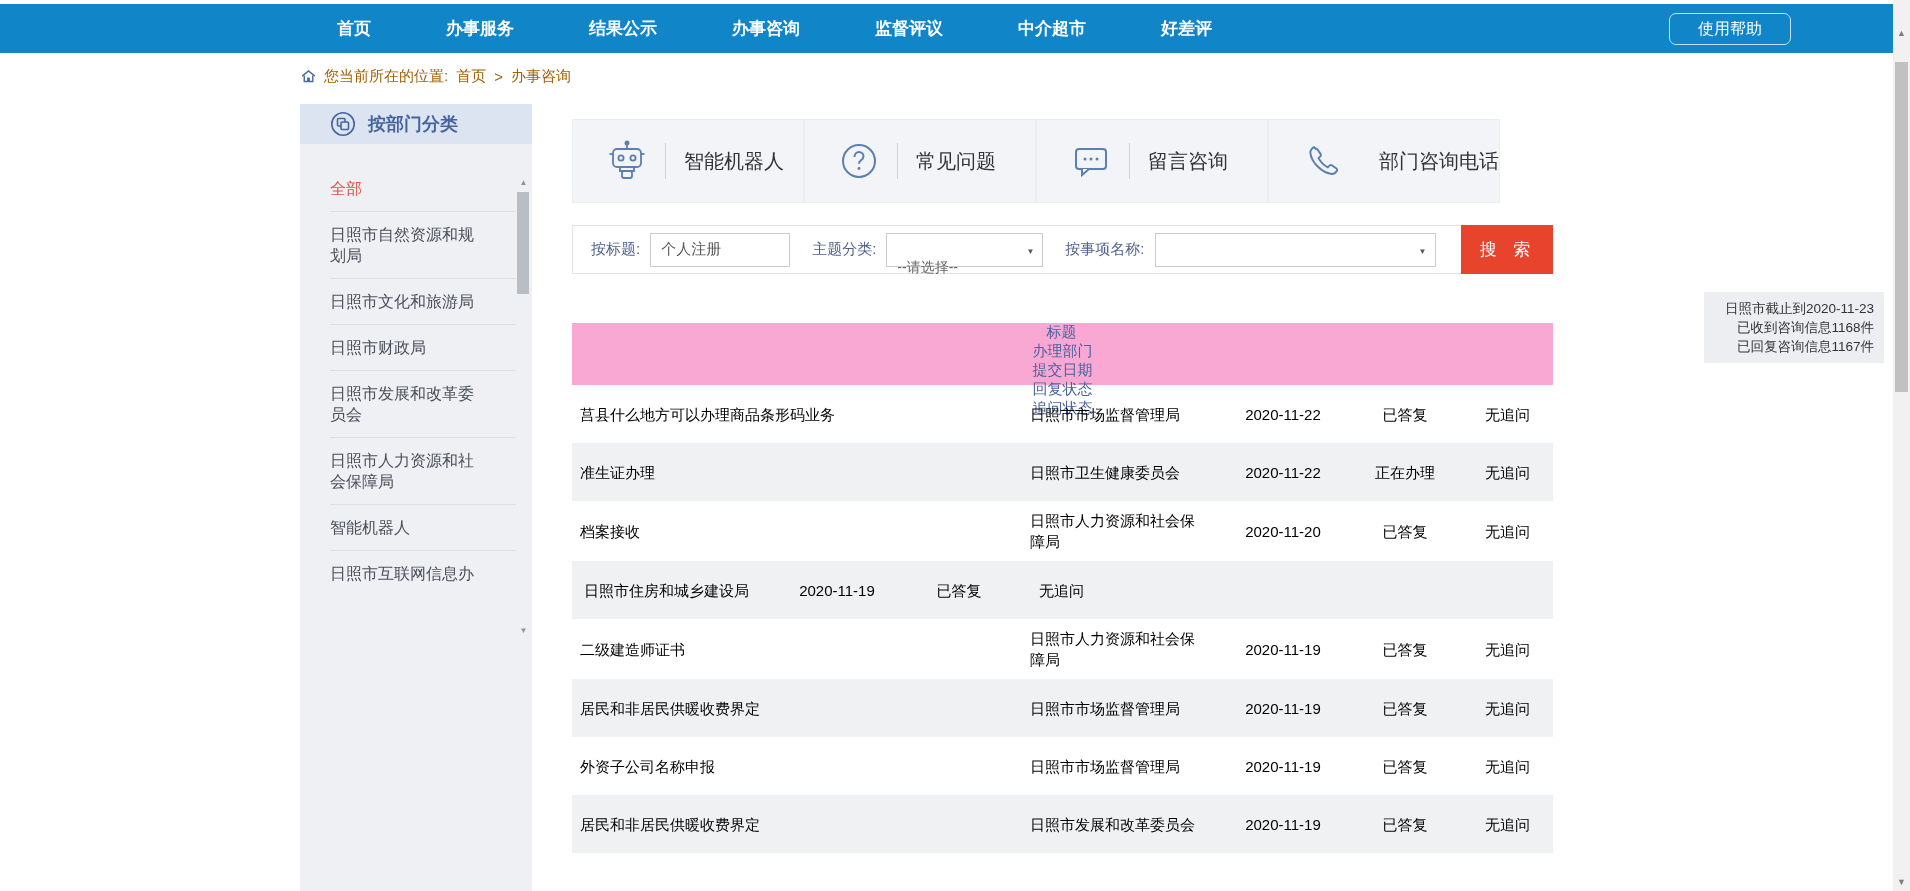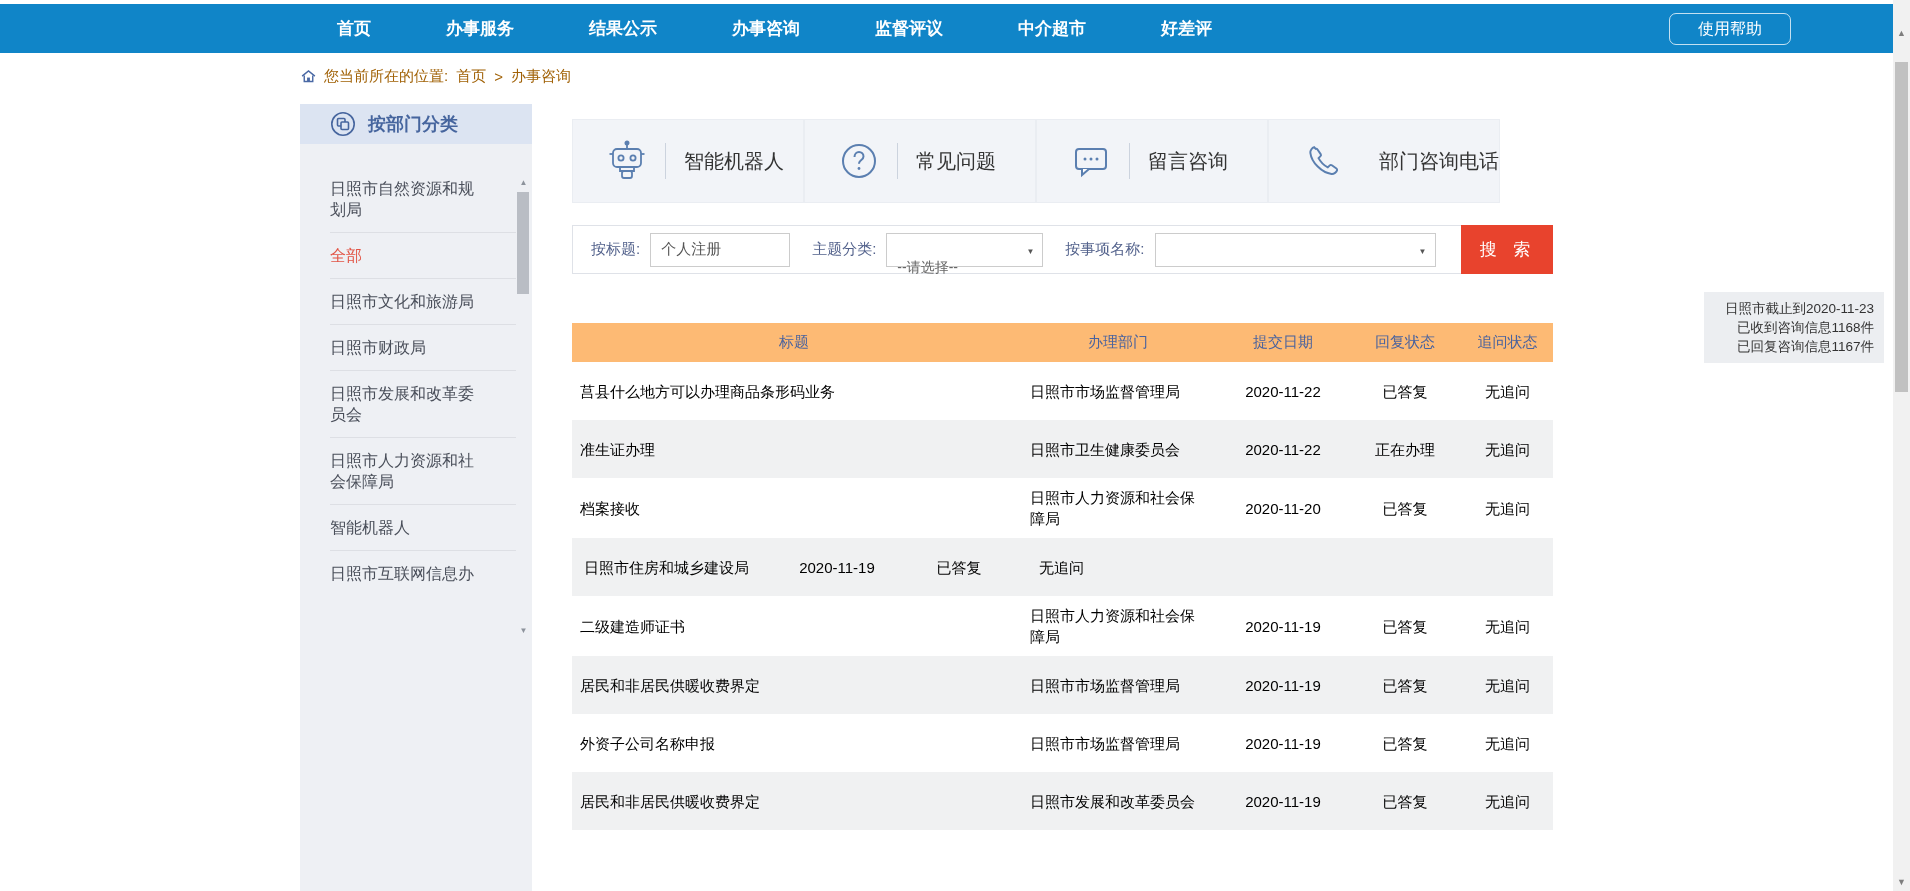--- a/index.html
+++ b/index.html
@@ -59,21 +59,21 @@
   .lbl-item { margin-left:22px; }
   .sel-item { width:281px; }
   .s-select .sel-text { font-size:14px; color:#666;margin-top:36px; }
   .s-select .caret { position:absolute; right:8px; top:13px; font-size:8px; color:#555; }
   .search-btn { position:absolute; right:-1px; top:-1px; bottom:-1px; width:92px; background:#e8432d;
                 color:#fff; font-size:17px; border:none; letter-spacing:6px; padding-left:2px;
                 cursor:pointer; font-family:inherit; }
 
   
   .tbl { position:absolute; left:0; top:204px; width:981px; }
-  .t-head { display:flex; align-items:center; height:39px; background:#fdba74; }
+  .t-head { display:flex; align-items:center; height:62px; background:#f9a8d4;flex-direction:column; }
   .t-row { display:flex; align-items:center; background:#fff; }
   .t-row.shaded { background:#f0f1f2; }
   .c-title { width:446px; padding:0 10px 0 8px; }
   .c-dept  { width:200px; padding:0 12px; }
   .c-date  { width:130px; text-align:center; }
   .c-reply { width:114px; text-align:center; }
   .c-follow{ width:91px;  text-align:center; }
   .t-head .hcell { font-size:15px; color:#4a639e; }
   .t-head .c-title { text-align:center; }
   .t-head .c-dept  { text-align:center; }
@@ -124,25 +124,25 @@
   <div class="sidebar">
     <div class="side-header">
       <svg class="cat-icon" viewBox="0 0 26 26" fill="none" stroke="#46659e" stroke-width="1.6">
         <circle cx="13" cy="13" r="11.2"></circle>
         <rect x="7.5" y="7.5" width="7.5" height="7.5" rx="1"></rect>
         <rect x="11" y="11" width="7.5" height="7.5" rx="1" fill="#dce4f2"></rect>
       </svg>
       <span class="side-title">按部门分类</span>
     </div>
     <div class="side-list">
-      <div class="side-item">
-          <span class="txt">日照市自然资源和规划局</span>
-        </div>
       <div class="side-item active">
           <span class="txt">全部</span>
+        </div>
+      <div class="side-item">
+          <span class="txt">日照市自然资源和规划局</span>
         </div>
       <div class="side-item">
           <span class="txt">日照市文化和旅游局</span>
         </div>
       <div class="side-item">
           <span class="txt">日照市财政局</span>
         </div>
       <div class="side-item">
           <span class="txt">日照市发展和改革委员会</span>
         </div>

